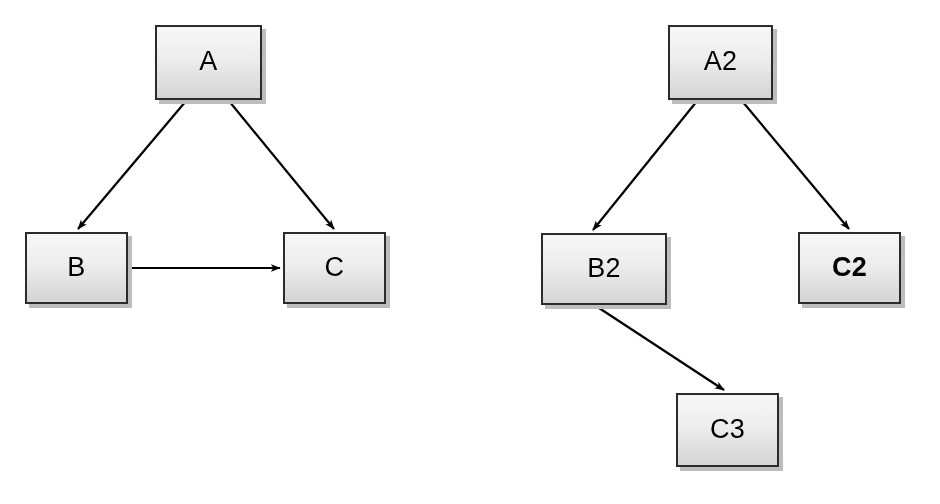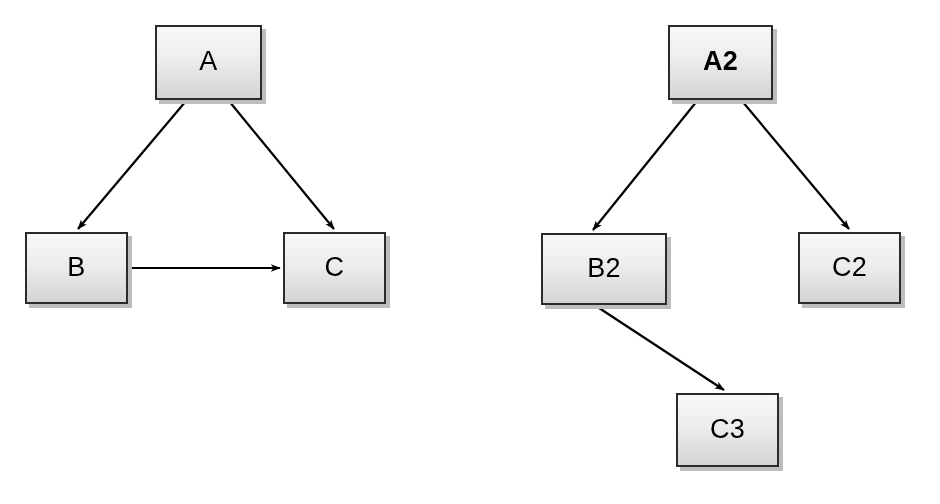--- a/index.html
+++ b/index.html
@@ -70,27 +70,27 @@
   <div id="node-layer">
       <div class="node" style="left: 155px; top: 25px; width: 107px; height: 75px;">
         <span class="node-label">A</span>
       </div>
       <div class="node" style="left: 25px; top: 232px; width: 103px; height: 72px;">
         <span class="node-label">B</span>
       </div>
       <div class="node" style="left: 283px; top: 232px; width: 103px; height: 72px;">
         <span class="node-label">C</span>
       </div>
-      <div class="node" style="left: 668px; top: 25px; width: 105px; height: 75px; font-weight: bold;">
+      <div class="node" style="left: 668px; top: 25px; width: 105px; height: 75px;">
         <span class="node-label">A2</span>
       </div>
       <div class="node" style="left: 541px; top: 233px; width: 126px; height: 72px;">
         <span class="node-label">B2</span>
       </div>
-      <div class="node" style="left: 798px; top: 232px; width: 103px; height: 72px;">
+      <div class="node" style="left: 798px; top: 232px; width: 103px; height: 72px; font-weight: bold;">
         <span class="node-label">C2</span>
       </div>
       <div class="node" style="left: 676px; top: 393px; width: 103px; height: 74px;">
         <span class="node-label">C3</span>
       </div>
     </div>
 
 </div>
 
 </body></html>

